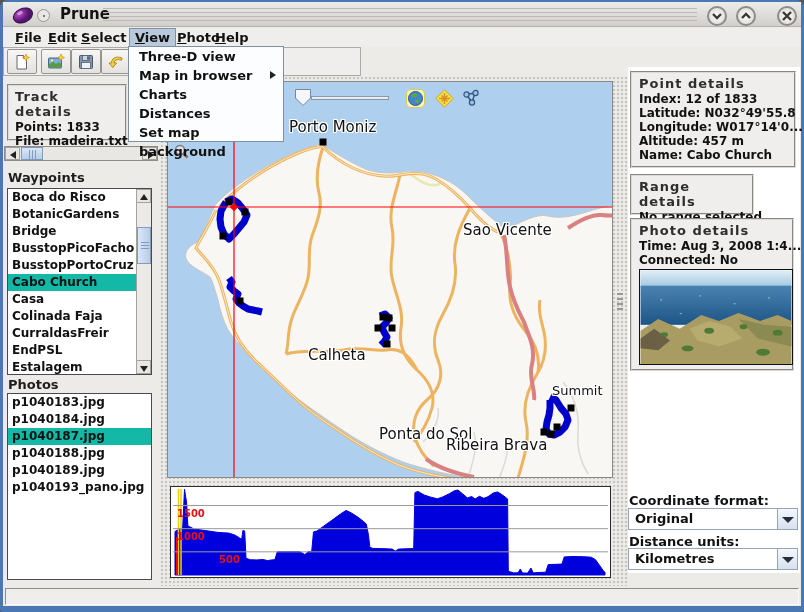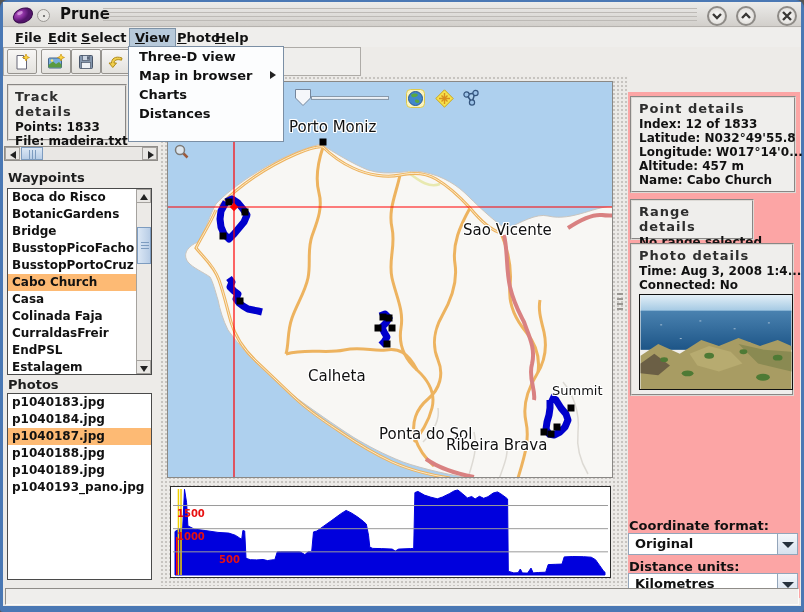--- a/index.html
+++ b/index.html
@@ -43,21 +43,21 @@
   .seclabel{font-size:13px;font-weight:bold;color:#1d1d1d;}
 
   .hscroll{left:4px;top:146px;width:154px;height:15px;border:1px solid #8f8c88;background:#e9e7e4;}
   .sbbtn{position:absolute;top:0;width:15px;height:13px;background:#e9e7e4;border:1px solid #a5a29e;}
   .tri{position:absolute;width:0;height:0;}
   .hthumb{position:absolute;left:16px;top:0;width:22px;height:13px;background:linear-gradient(#dbe7f5,#b8cde6);border:1px solid #7d9cc0;}
   .grip-v{position:absolute;left:7px;top:2px;width:7px;height:9px;
      background:repeating-linear-gradient(to right,#7d9cc0 0 1px,rgba(0,0,0,0) 1px 3px);}
   .list{background:#fff;border:1px solid #4a4a4a;}
   .listrow{height:17px;line-height:17px;padding-left:4px;font-size:12px;font-weight:bold;white-space:nowrap;overflow:hidden;}
-  .listrow.sel{background:#fdba74;}
+  .listrow.sel{background:#14b8a6;}
   .vscroll{position:absolute;right:0;top:0;width:15px;height:100%;background:#eceae7;border-left:1px solid #a5a29e;}
   .vthumb{position:absolute;left:0;width:14px;background:linear-gradient(to right,#dbe7f5,#b8cde6);border:1px solid #7d9cc0;}
   .grip-h{position:absolute;left:3px;top:14px;width:8px;height:7px;
      background:repeating-linear-gradient(to bottom,#7d9cc0 0 1px,rgba(0,0,0,0) 1px 3px);}
 
   
   #center-bg{left:160px;top:76px;width:468px;height:510px;background:#eceae7;
      background-image:radial-gradient(#c7c4c0 0.8px,rgba(0,0,0,0) 0.9px);background-size:4px 4px;}
   #map{left:167px;top:81px;width:446px;height:397px;border:1px solid #8a8larger}
   #map{border:1px solid #8a8885;background:#aed0ee;overflow:hidden;}
@@ -66,21 +66,21 @@
   #slider-track{position:absolute;left:143px;top:14px;width:78px;height:4px;border:1px solid #8application}
   #slider-track{border:1px solid #8899aa;background:linear-gradient(#f2f5f9,#dde4ec);}
   #grip-right{left:617px;top:293px;width:6px;height:20px;
      background:repeating-linear-gradient(to bottom,#9a9792 0 2px,rgba(0,0,0,0) 2px 5px);}
 
   
   #chart{left:170px;top:486px;width:441px;height:92px;background:#fff;border:1px solid #2b2b2b;}
   .ctick{position:absolute;left:6px;font-size:10px;font-weight:bold;color:#e81111;line-height:13px;}
 
   
-  #rightpanel{left:628px;top:92px;width:172px;height:506px;background:#fca5a5;}
+  #rightpanel{left:628px;top:67px;width:172px;height:506px;background:#ffffff;}
   .rbox{position:absolute;background:#efeeec;padding:3px 7px;}
   #combo1,#combo2{position:absolute;left:0;width:170px;height:22px;background:#fff;border:1px solid #93a5ba;}
   .combo-text{position:absolute;left:6px;top:2px;font-size:13px;font-weight:bold;}
   .combo-btn{position:absolute;right:0;top:0;width:20px;height:20px;background:linear-gradient(#f4f7fb,#d7e1ee);border-left:1px solid #93a5ba;}
   .combo-btn .tri{left:4px;top:8px;border-left:6px solid rgba(0,0,0,0);border-right:6px solid rgba(0,0,0,0);border-top:6px solid #26303c;}
   .clabel{position:absolute;left:1px;font-size:13px;font-weight:bold;}
 
   
   #statusbar{left:5px;top:588px;width:794px;height:17px;background:#efeeec;
      border:1px solid;border-color:#8f8c88 #fbfbfa #fbfbfa #8f8c88;}
@@ -286,21 +286,21 @@
 
       <g id="crosshair-layer">
           <line x1="0" y1="125" x2="446" y2="125" stroke="#ff0000" stroke-width="1.2"></line>
           <line x1="66" y1="0" x2="66" y2="397" stroke="#ff0000" stroke-width="1.2"></line>
           <rect x="63" y="122" width="6" height="6" fill="#ff0000" transform="rotate(45 66 125)"></rect>
         </g>
     </svg>
     <div id="map-labels">
         <div class="map-label" style="left: 121px; top: 36px; font-size: 15px;">Porto Moniz</div>
         <div class="map-label" style="left: 295px; top: 139px; font-size: 15px;">Sao Vicente</div>
-        <div class="map-label" style="left: 140px; top: 264px; font-size: 15px; margin-top: 21px;">Calheta</div>
+        <div class="map-label" style="left: 140px; top: 264px; font-size: 15px;">Calheta</div>
         <div class="map-label" style="left: 211px; top: 343px; font-size: 15px;">Ponta do Sol</div>
         <div class="map-label" style="left: 278px; top: 354px; font-size: 15px;">Ribeira Brava</div>
         <div class="map-label" style="left: 384px; top: 301px; font-size: 13px;">Summit</div>
       </div>
 
     <svg class="abs" style="left:5px;top:61px" width="18" height="18" viewBox="0 0 18 18">
       <circle cx="7" cy="7" r="4.5" fill="#efeeec" fill-opacity="0.7" stroke="#7c7a77" stroke-width="1.5"></circle>
       <line x1="10.5" y1="10.5" x2="14.5" y2="14.5" stroke="#9b5a3c" stroke-width="2.5"></line>
     </svg>
     <div id="slider-track"></div>
@@ -412,14 +412,15 @@
     </div>
   </div>
 
   <div id="statusbar" class="abs"></div>
 
   <div id="view-menu" class="abs">
     <div class="dditem">Three-D view</div>
     <div class="dditem"><span>Map in browser</span><span class="dd-arrow"></span></div>
     <div class="dditem">Charts</div>
     <div class="dditem">Distances</div>
+    <div class="dditem">Set map background</div>
   </div>
 </div>
 
 </body></html>

